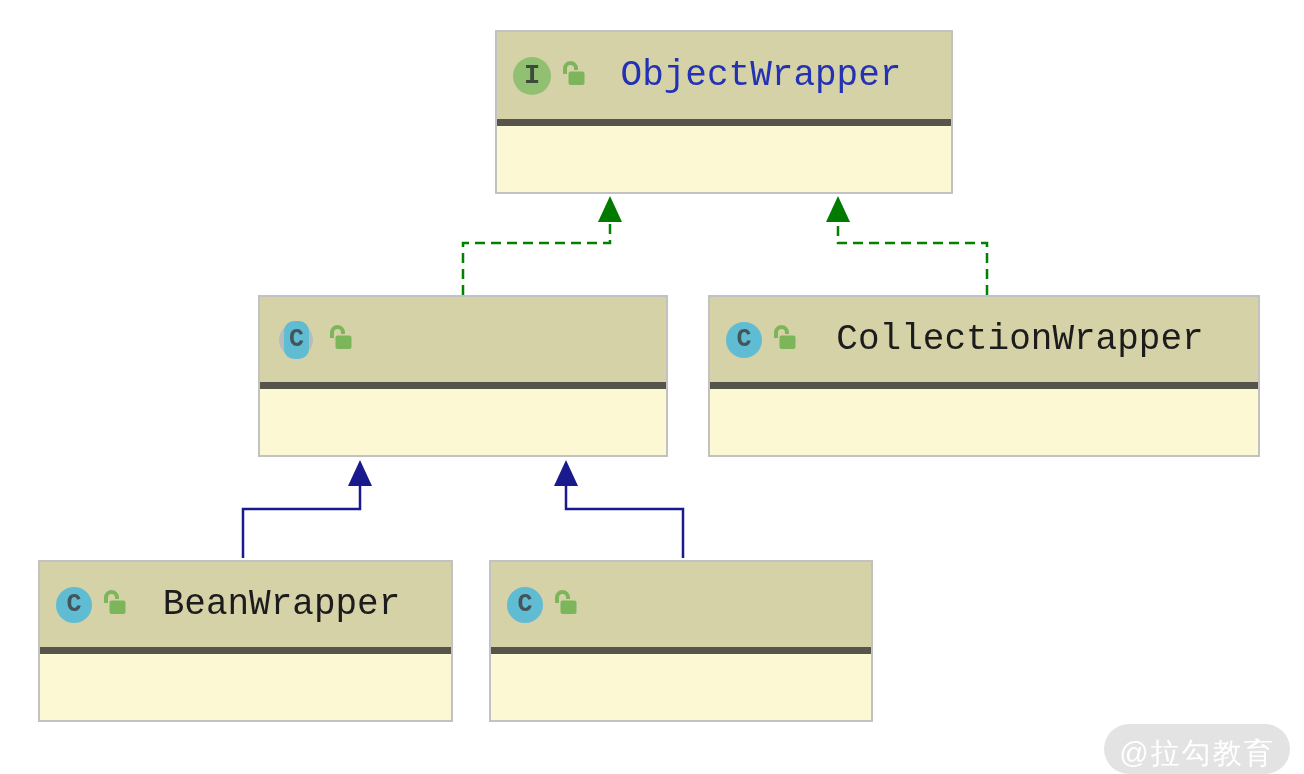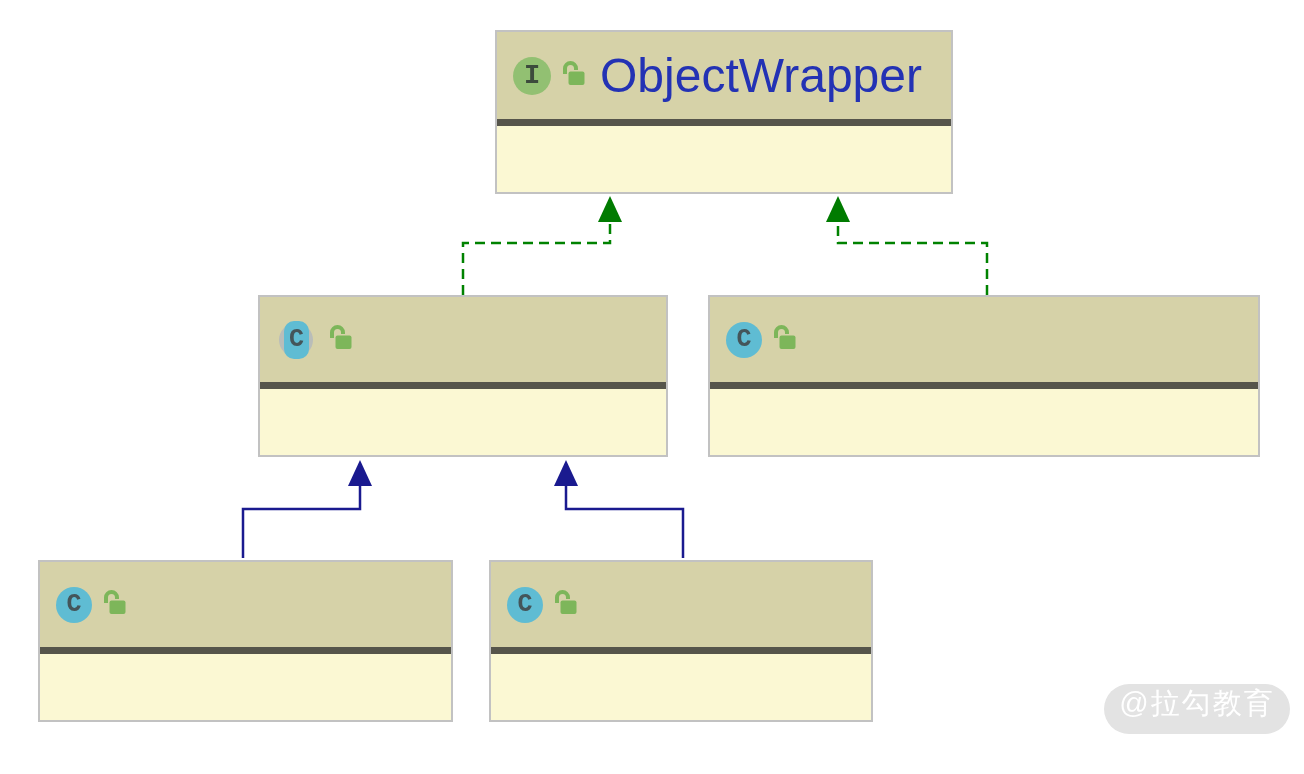--- a/index.html
+++ b/index.html
@@ -24,22 +24,22 @@
     height:85px;
     display:flex;
     align-items:center;
     padding:0 16px;
     box-sizing:border-box;
   }
   .node-sep  { height:7px; background:#56554b; }
   .node-body { background:#fbf8d3; flex:1; }
 
   .node-label {
-    font-family:Liberation Sans, sans-serif;
-    font-size:48px;
+    font-family:Liberation Mono, monospace;
+    font-size:36px;
     color:#1c1c1c;
     white-space:nowrap;
     margin:13px auto;
     line-height:1;
   }
   .label-interface { color:#2332b4; }
 
   .icon-circle {
     border-radius:50%;
     display:flex;
@@ -84,26 +84,26 @@
     justify-content:center;
     font-family:"Liberation Mono", monospace;
     font-weight:bold;
     font-size:25px;
     color:#44555a;
   }
   .lock-icon { margin-left:9px; flex:0 0 auto; }
 
   #watermark {
     position:absolute;
-    left:1104px; top:684px;
+    left:1104px; top:724px;
     width:186px; height:50px;
     border-radius:25px;
     background:#e3e3e3;
     display:flex;
-    align-items:flex-start;
+    align-items:flex-end;
     justify-content:center;
     color:#ffffff;
     font-size:29px;
     letter-spacing:2px;
     font-family:"Liberation Sans", sans-serif;
   }
 </style>
 </head>
 <body>
 
@@ -172,36 +172,38 @@
     <div class="node-header">
       <div class="icon-circle class-circle">
         <span>C</span>
       </div>
       <span class="lock-icon">
         <svg width="27" height="27" viewBox="0 0 27 27">
           <path d="M5 14 V8.5 a5.5 5.5 0 0 1 11 0 v1.5" fill="none" stroke="#7db65a" stroke-width="4"></path>
           <rect x="8.5" y="11.5" width="16" height="13.5" rx="2" fill="#7db65a"></rect>
         </svg>
       </span>
+      <span class="node-label">CollectionWrapper</span>
     </div>
     <div class="node-sep"></div>
     <div class="node-body"></div>
   </div>
 
   <div class="uml-node" style="left:38px; top:560px; width:415px; height:162px;">
     <div class="node-header">
       <div class="icon-circle class-circle">
         <span>C</span>
       </div>
       <span class="lock-icon">
         <svg width="27" height="27" viewBox="0 0 27 27">
           <path d="M5 14 V8.5 a5.5 5.5 0 0 1 11 0 v1.5" fill="none" stroke="#7db65a" stroke-width="4"></path>
           <rect x="8.5" y="11.5" width="16" height="13.5" rx="2" fill="#7db65a"></rect>
         </svg>
       </span>
+      <span class="node-label">BeanWrapper</span>
     </div>
     <div class="node-sep"></div>
     <div class="node-body"></div>
   </div>
 
   <div class="uml-node" style="left:489px; top:560px; width:384px; height:162px;">
     <div class="node-header">
       <div class="icon-circle class-circle">
         <span>C</span>
       </div>

